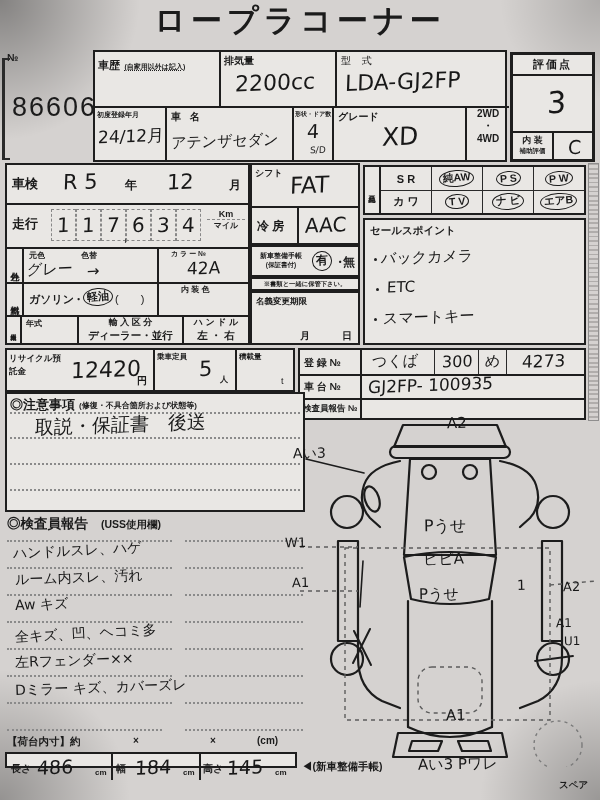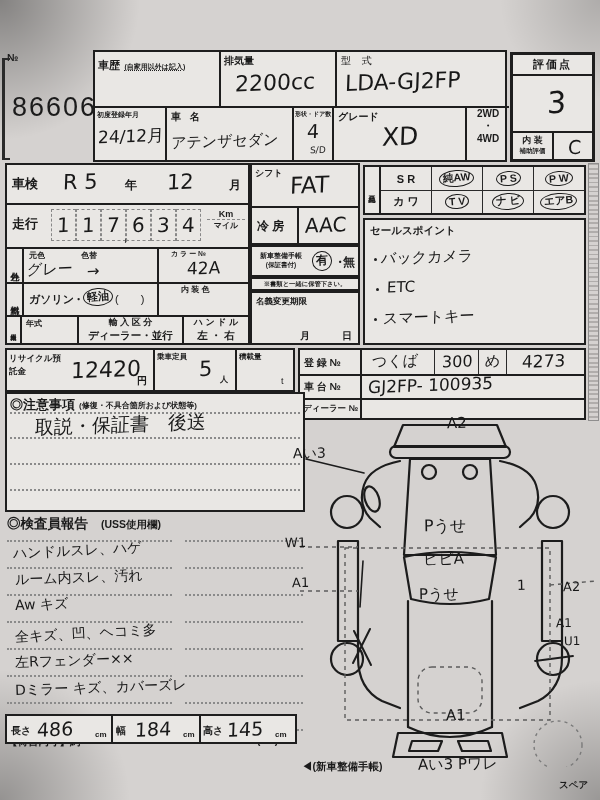--- a/index.html
+++ b/index.html
@@ -25,20 +25,21 @@
   .dot{position:absolute;width:3px;height:3px;border-radius:50%;background:#222;}
   .ctr{display:flex;align-items:center;justify-content:center;text-align:center;}
   .strip{position:absolute;border:1px solid #6b6b6b;
     background:repeating-linear-gradient(180deg,#9d9a98 0 1.5px,transparent 1.5px 4.5px);opacity:.65;}
 </style>
 </head>
 <body>
 
 <div class="sheet">
 
+  <div class="abs" style="left:0;right:0;top:5;text-align:center;font-size:31px;font-weight:bold;letter-spacing:5px;">ロープラコーナー</div>
 
   <div class="abs" style="left:7;top:52px;left:7px;font-size:10px;font-weight:bold;">№</div>
   <div class="abs" style="left:2px;top:58px;width:8px;height:102px;border-left:3px solid #2a2a2a;border-top:2px solid #2a2a2a;border-bottom:2px solid #2a2a2a;"></div>
   <div class="abs" style="left:12px;top:92px;font-size:27px;letter-spacing:2px;">86606</div>
 
   <div class="box" style="left:93px;top:50px;width:414px;height:112px;">
     <div class="cell br bb" style="left:0;top:0;width:126px;height:56px;padding:3px;">
       <span style="font-size:11px;font-weight:bold;">車歴</span>
       <span style="font-size:7px;font-weight:bold;text-decoration:underline dotted;">(自家用以外は記入)</span>
     </div>
@@ -238,21 +239,21 @@
     <span class="hand abs" style="left:185px;top:2px;font-size:15px;">め</span>
     <div class="abs" style="left:206px;top:0;width:0;height:24px;border-left:1.2px solid #2a2a2a;"></div>
     <span class="hand abs" style="left:222px;top:1px;font-size:17px;">4273</span>
     <div class="abs bt" style="left:0;top:24px;width:284px;height:0;"></div>
     <div class="cell br" style="left:0;top:24px;width:62px;height:24px;">
       <span class="abs" style="left:4px;top:6px;font-size:10px;font-weight:bold;">車 台 №</span>
     </div>
     <span class="hand abs" style="left:68px;top:25px;font-size:17px;">GJ2FP- 100935</span>
     <div class="abs bt" style="left:0;top:48px;width:284px;height:0;"></div>
     <div class="cell br" style="left:0;top:48px;width:62px;height:20px;">
-      <span class="abs" style="left:3px;top:5px;font-size:8.5px;font-weight:bold;">ディーラー №</span>
+      <span class="abs" style="left:3px;top:5px;font-size:8.5px;font-weight:bold;">検査員報告 №</span>
     </div>
     <span class="abs" style="left:70px;top:52px;font-size:10px;"></span>
   </div>
 
   <div class="box" style="left:5px;top:392px;width:300px;height:120px;">
     <span class="abs" style="left:3px;top:2px;font-size:13px;font-weight:bold;text-align:right;">◎注意事項</span>
     <span class="abs" style="left:72px;top:6px;font-size:8px;font-weight:bold;">(修復・不具合箇所および状態等)</span>
     <div class="dotline" style="left:3px;top:18px;width:290px;"></div>
     <span class="hand abs" style="left:28px;top:18px;font-size:19px;">取説・保証書　後送</span>
     <div class="dotline" style="left:3px;top:43px;width:290px;"></div>
@@ -286,21 +287,21 @@
     <div class="dotline" style="left:2px;top:214px;width:155px;"></div>
     <div class="dotline" style="left:180px;top:214px;width:118px;"></div>
   </div>
 
   <div class="abs" style="left:5px;top:735px;width:295px;height:16px;">
     <span class="abs" style="left:2px;top:0;font-size:10.5px;font-weight:bold;">【荷台内寸】約</span>
     <span class="abs" style="left:128px;top:0;font-size:10px;font-weight:bold;">×</span>
     <span class="abs" style="left:205px;top:0;font-size:10px;font-weight:bold;">×</span>
     <span class="abs" style="left:252px;top:0;font-size:10px;font-weight:bold;">(cm)</span>
   </div>
-  <div class="box" style="left:5px;top:714px;width:292px;height:30px;">
+  <div class="box" style="left:5px;top:752px;width:292px;height:16px;">
     <span class="abs" style="left:4px;top:8px;font-size:10px;font-weight:bold;">長さ</span>
     <span class="hand abs" style="left:30px;top:2px;font-size:19px;">486</span>
     <span class="abs" style="left:88px;top:14px;font-size:8px;font-weight:bold;">cm</span>
     <div class="abs bl" style="left:104px;top:0;width:0;height:26px;"></div>
     <span class="abs" style="left:109px;top:8px;font-size:10px;font-weight:bold;">幅</span>
     <span class="hand abs" style="left:128px;top:2px;font-size:19px;">184</span>
     <span class="abs" style="left:176px;top:14px;font-size:8px;font-weight:bold;">cm</span>
     <div class="abs bl" style="left:192px;top:0;width:0;height:26px;"></div>
     <span class="abs" style="left:196px;top:8px;font-size:10px;font-weight:bold;">高さ</span>
     <span class="hand abs" style="left:220px;top:2px;font-size:19px;">145</span>

